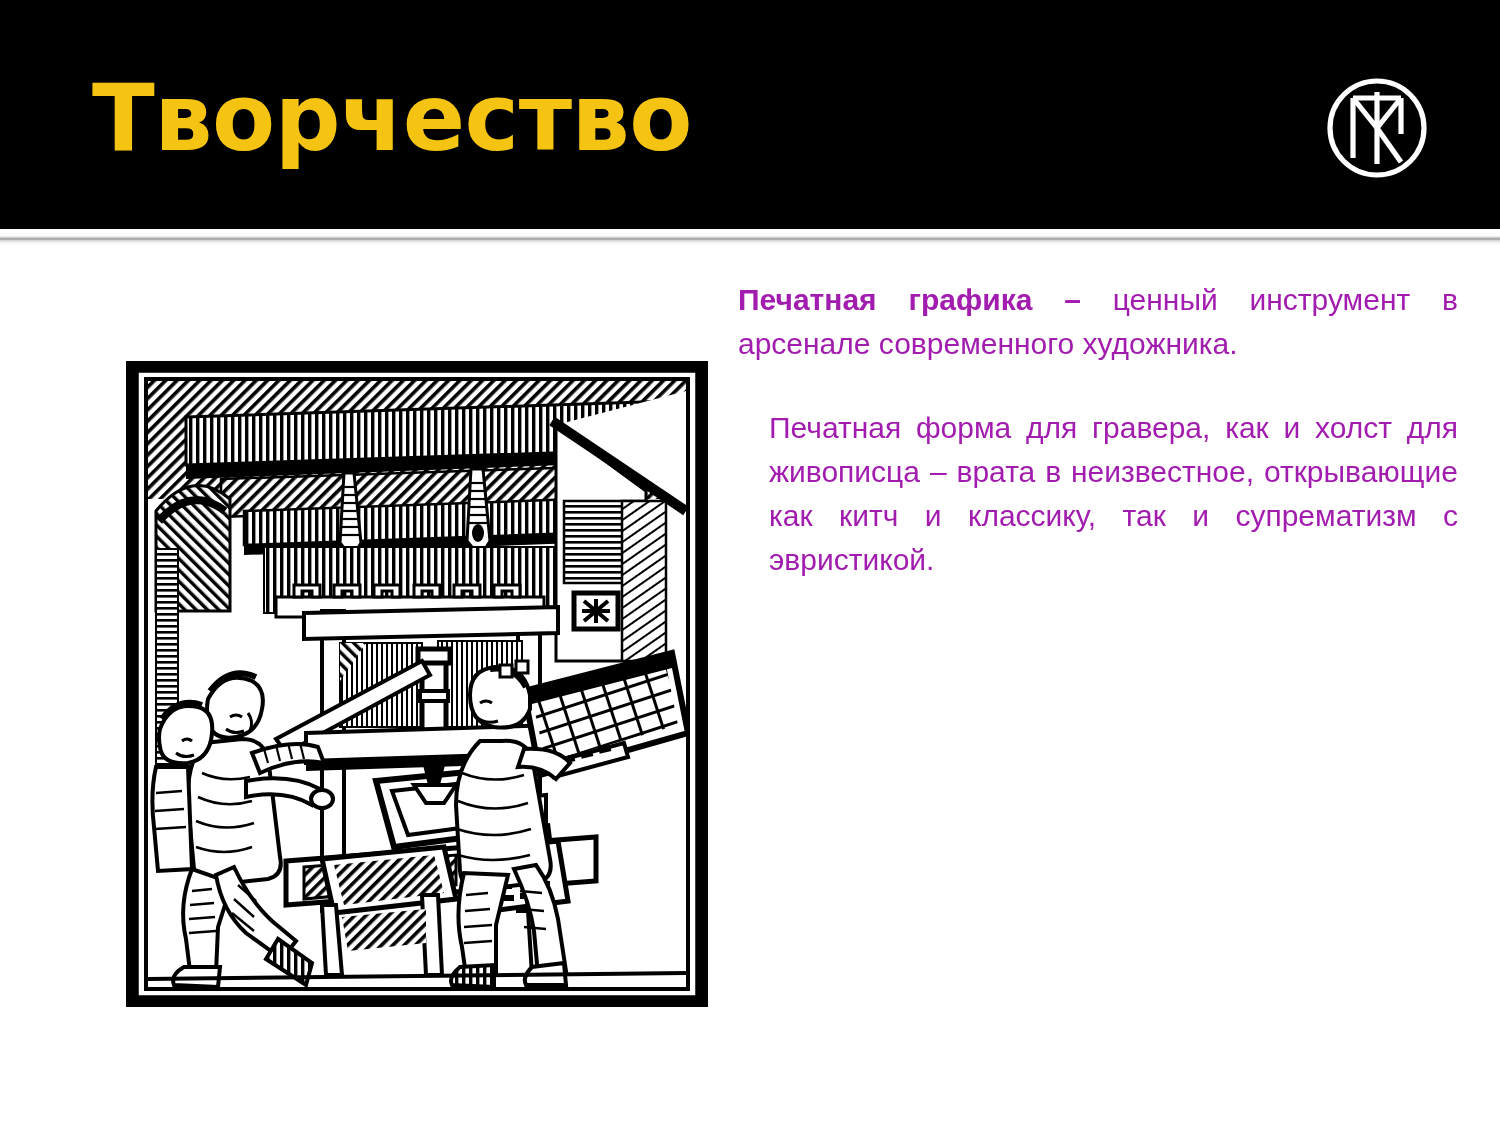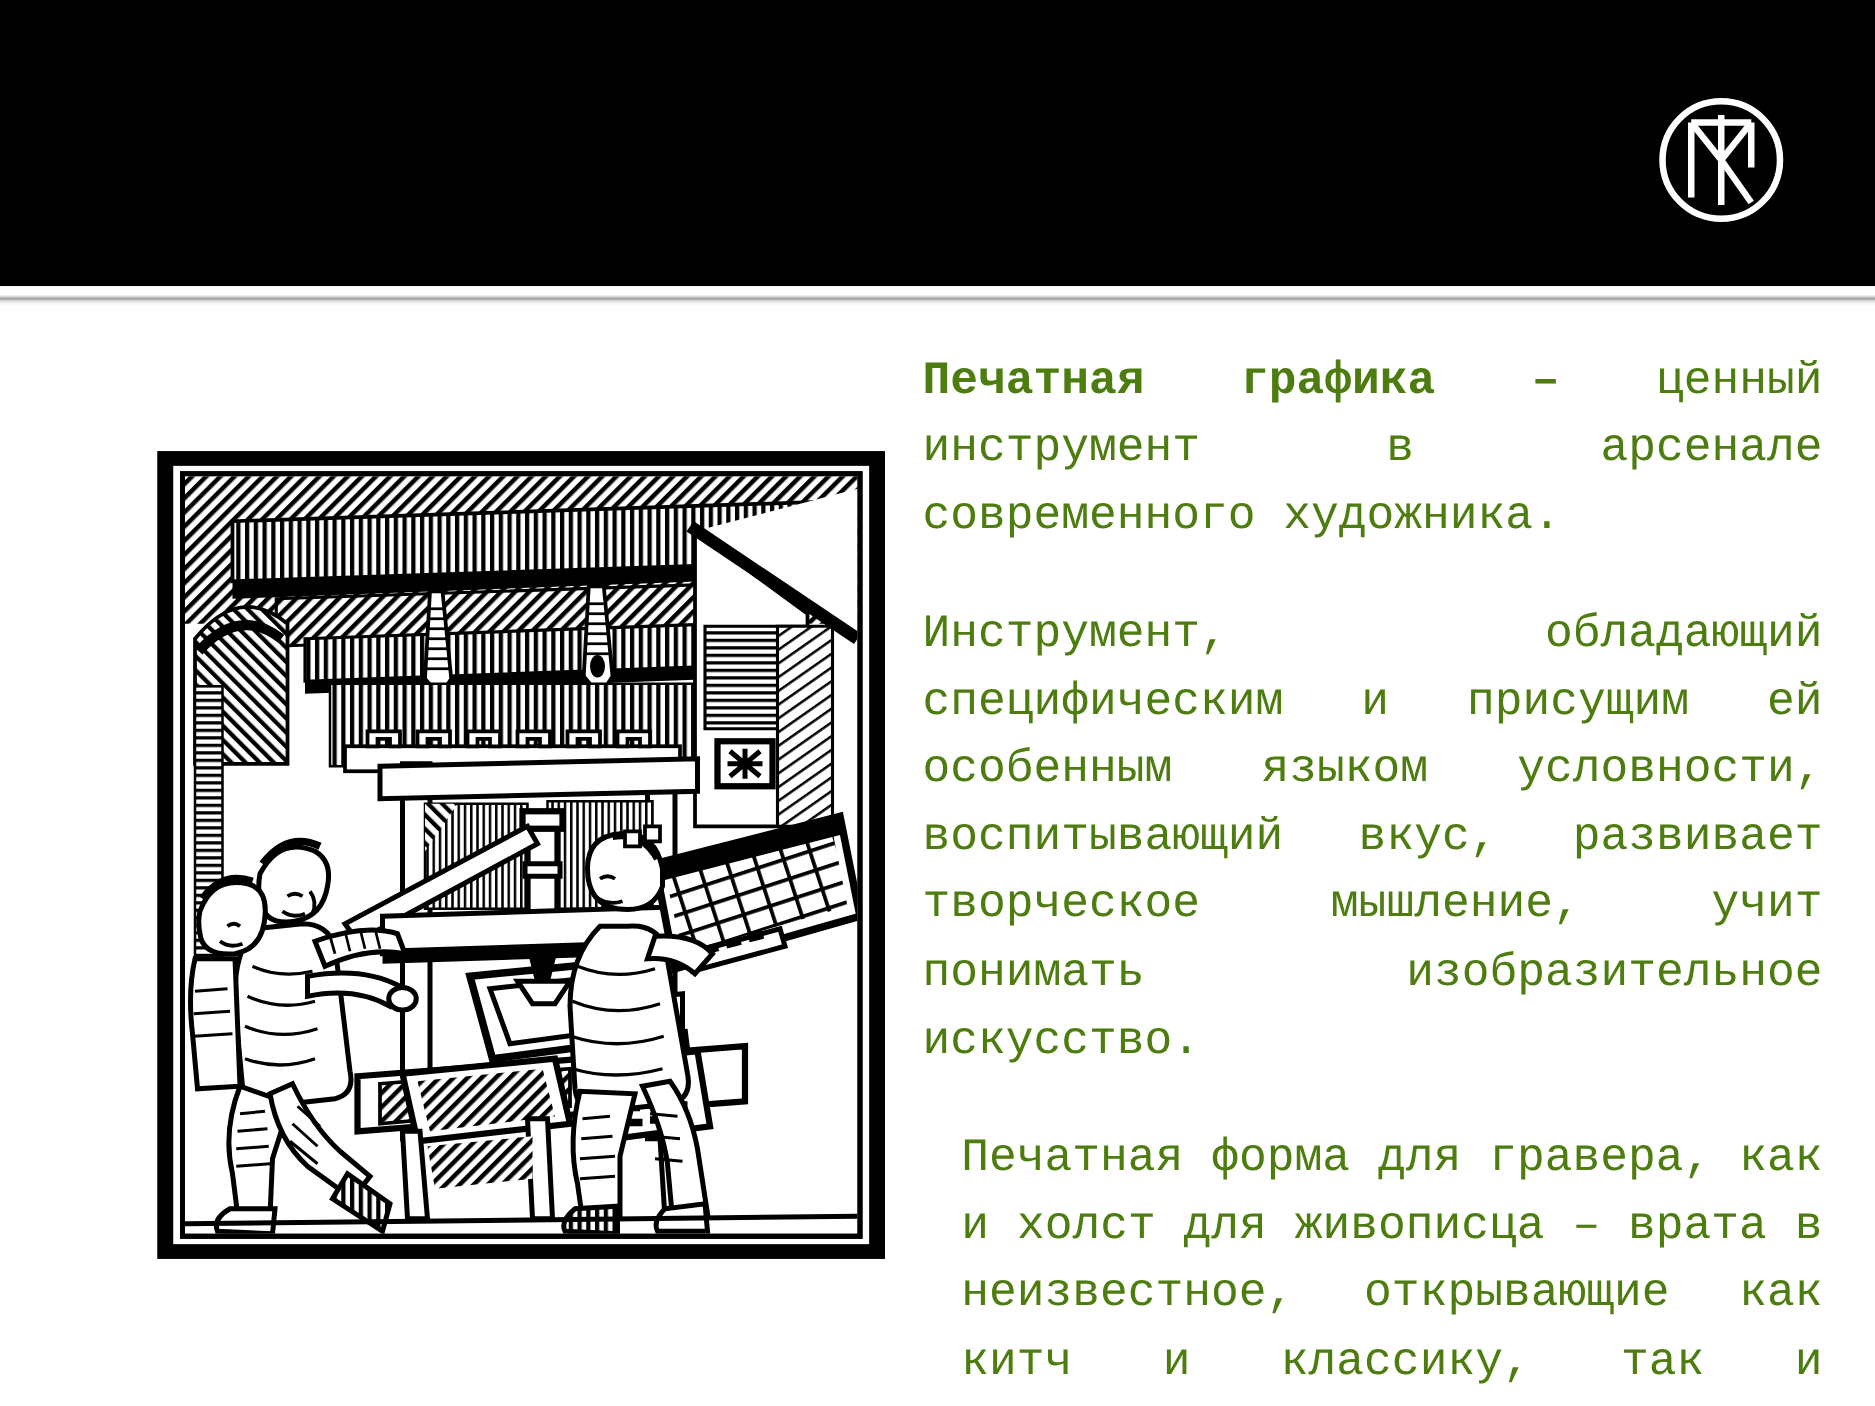--- a/index.html
+++ b/index.html
@@ -83,39 +83,40 @@
 
   
   #copy-block {
     position: absolute;
     left: 738px;
     top: 278px;
     width: 720px;
   }
   .para {
     margin: 0 0 40px 0;
-    font-family: Liberation Mono, monospace;
-    font-size: 37px;
+    font-family: Liberation Sans, sans-serif;
+    font-size: 30px;
     line-height: 1.465;
-    color: #4d7c0f;
+    color: #a21caf;
     text-align: justify;
     text-justify: inter-word;
     font-stretch: condensed;
   }
   .para:last-child { margin-bottom: 0; margin-left: 31px; }
   .para b { font-weight: bold; }
 </style>
 </head>
 <body>
 
 <div id="slide">
 
   <div id="header-band"></div>
   <div id="header-rule"></div>
 
+  <h1 id="page-title">Творчество</h1>
 
   <div id="brand-logo">
     <svg viewBox="0 0 112 112" xmlns="http://www.w3.org/2000/svg" aria-hidden="true">
       <g fill="none" stroke="#ffffff" stroke-width="5.2" stroke-linecap="butt" stroke-linejoin="miter">
         <circle cx="56" cy="56" r="47"></circle>
 
         <path d="M 32 26 L 32 86"></path>
 
         <path d="M 32 26 L 56 56"></path>
 
@@ -401,19 +402,18 @@
     </svg>
   </figure>
 
   <div id="copy-block">
 
     <p class="para">
       <b>Печатная графика –</b><span> ценный инструмент в арсенале современного художника.</span>
     </p>
 
 
-    <p class="para">Инструмент, обладающий специфическим и присущим ей особенным языком условности, воспитывающий вкус, развивает творческое мышление, учит понимать изобразительное искусство.</p>
 
     <p class="para">Печатная форма для гравера, как и холст для живописца –  врата в неизвестное, открывающие как китч и классику, так  и супрематизм с эвристикой.</p>
 
   </div>
 
 </div>
 
 </body></html>

